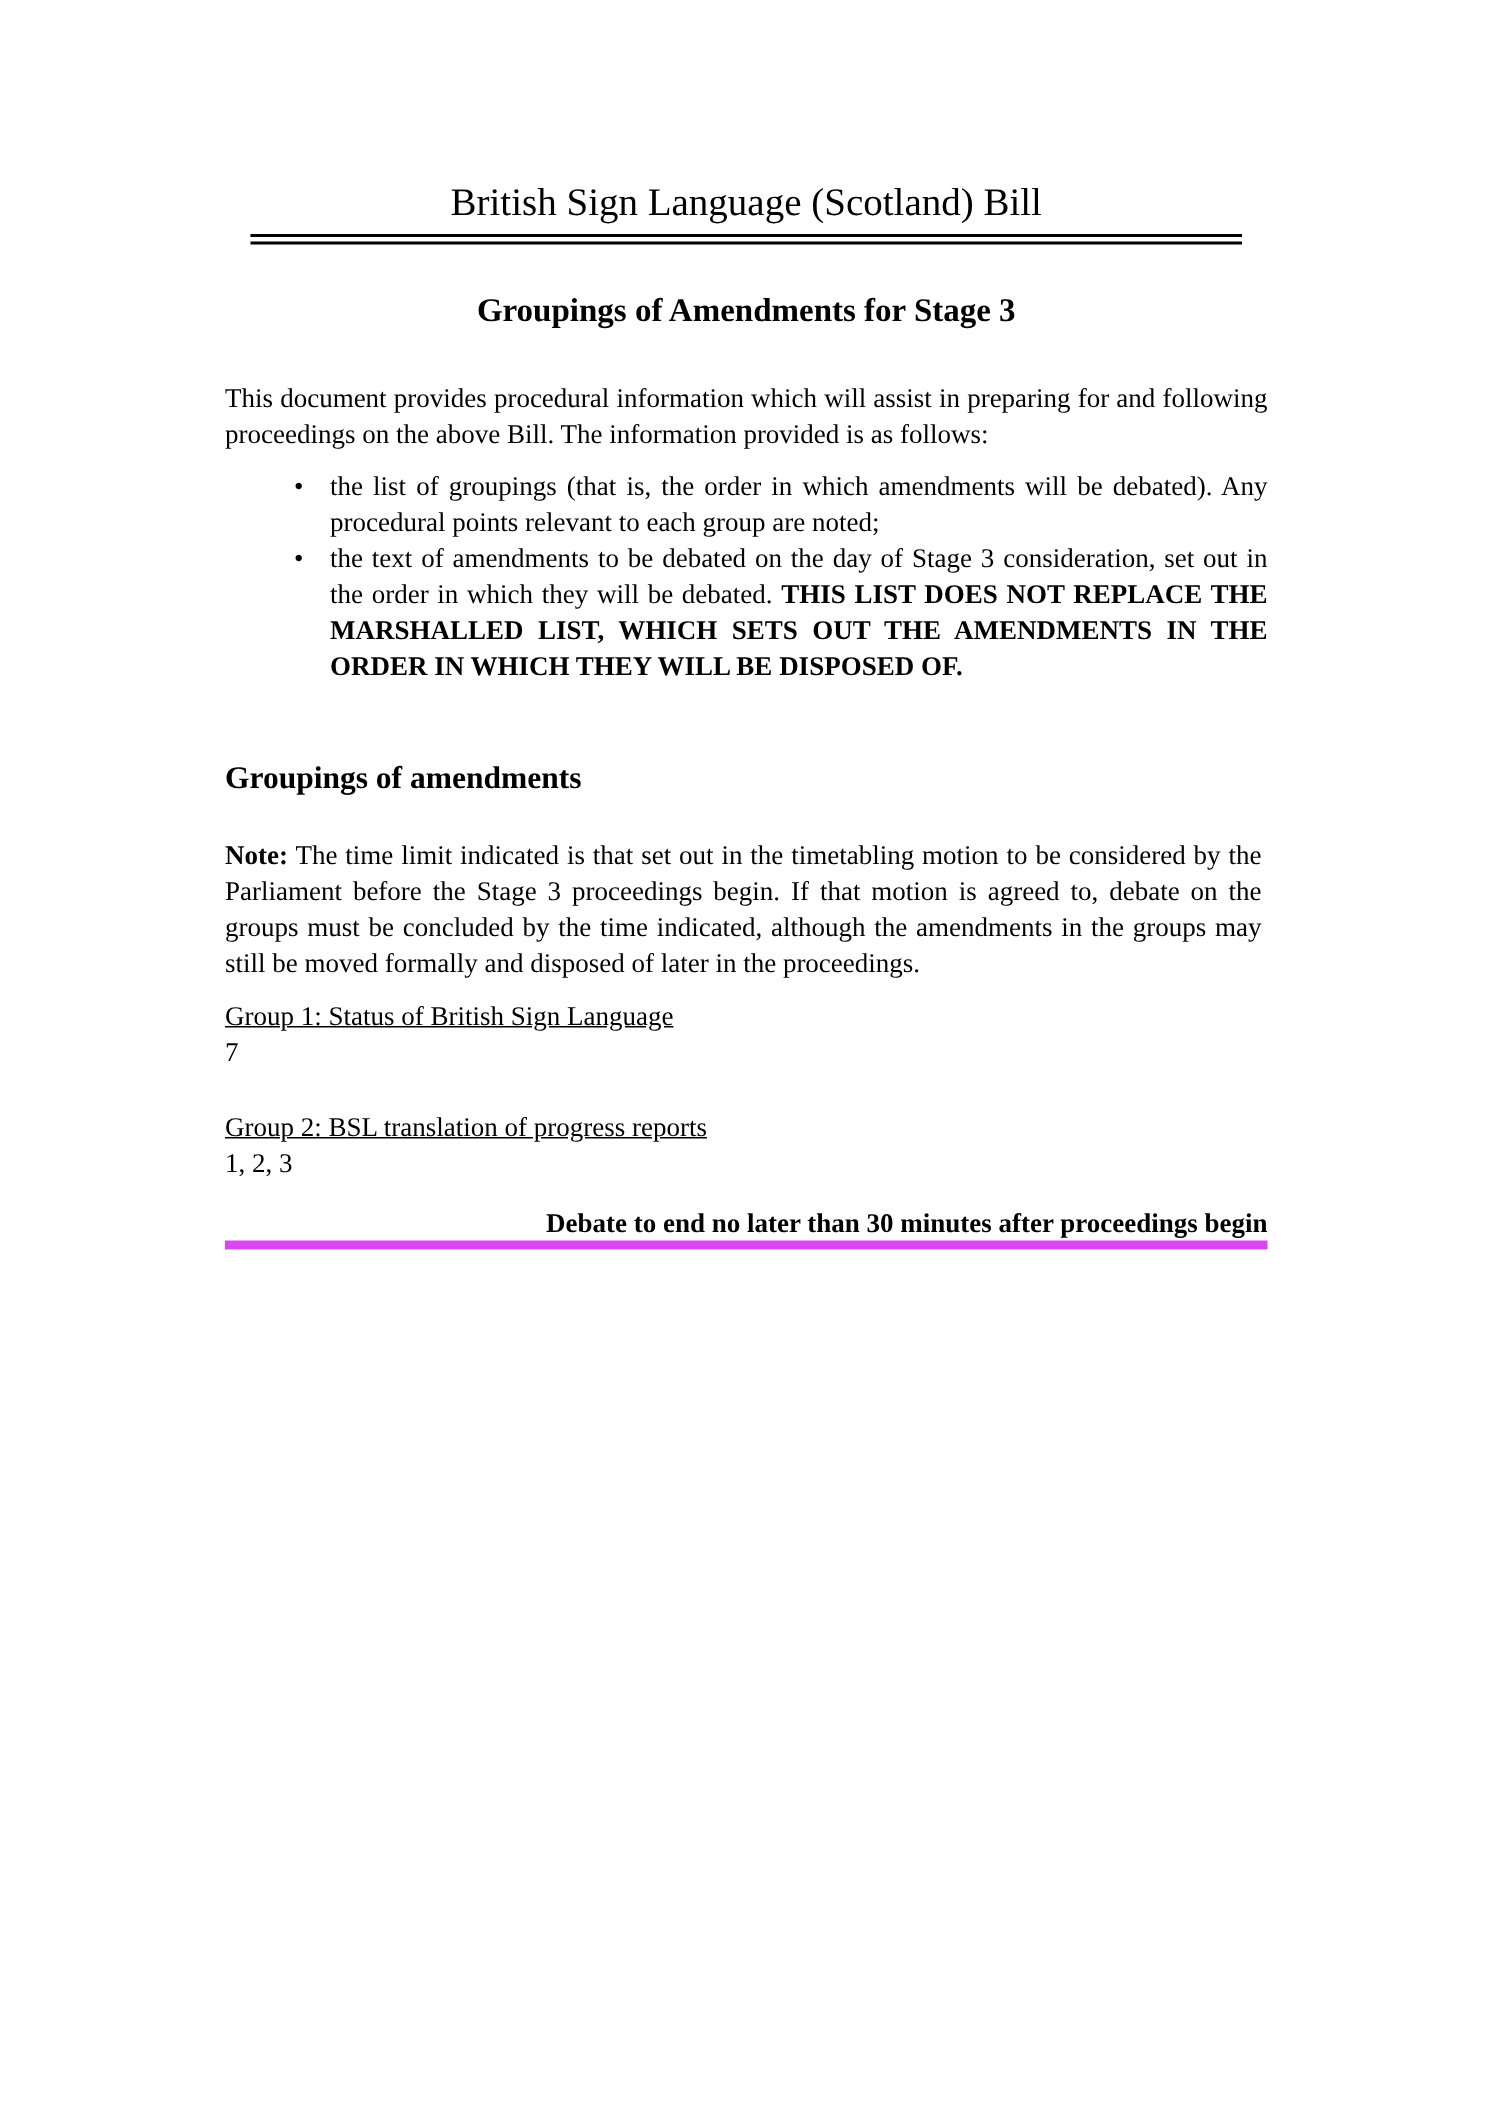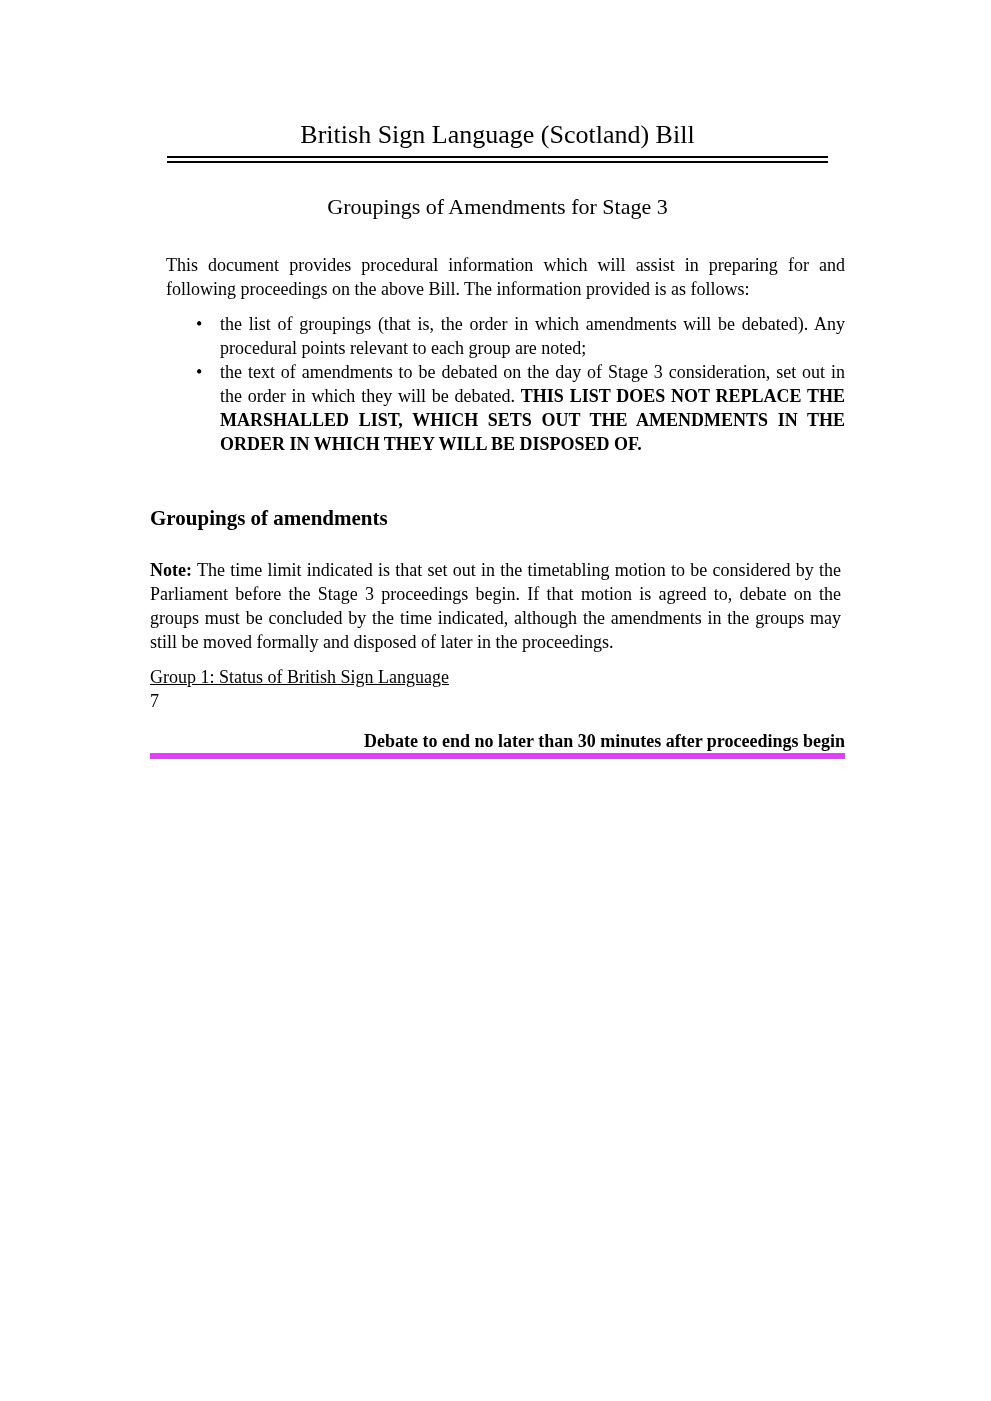--- a/index.html
+++ b/index.html
@@ -34,29 +34,29 @@
     height: 3px;
     margin: 7px auto 0 auto;
     border-top: 2px solid #000;
     border-bottom: 2px solid #000;
     box-sizing: content-box;
   }
   .doc-subtitle {
     margin: 31px 0 0 0;
     font-size: 22px;
     line-height: 26px;
-    font-weight: normal;
+    font-weight: bold;
     text-align: center;
   }
   .body-text {
     font-size: 18px;
     line-height: 24px;
   }
   .intro-paragraph {
-    margin: 33px 0 0 16px;
+    margin: 33px 0 0 0;
     text-align: justify;
   }
   .bullet-list {
     margin: 11px 0 0 0;
     padding: 0;
     list-style: none;
   }
   .bullet-list li {
     position: relative;
     padding-left: 70px;
@@ -136,19 +136,23 @@
 
     <h3 class="section-heading">Groupings of amendments</h3>
 
     <p class="note-paragraph body-text"><span class="bold">Note:</span><span> The time limit indicated is that set out in the timetabling motion to be considered by the Parliament before the Stage 3 proceedings begin.  If that motion is agreed to, debate on the groups must be concluded by the time indicated, although the amendments in the groups may still be moved formally and disposed of later in the proceedings.</span></p>
 
     <div class="group-block body-text">
       <h4 class="group-heading g1">Group 1: Status of British Sign Language</h4>
       <p class="group-amendments">7</p>
     </div>
 
+    <div class="group-block body-text">
+      <h4 class="group-heading g2">Group 2: BSL translation of progress reports</h4>
+      <p class="group-amendments">1, 2, 3</p>
+    </div>
 
 
     <p class="time-limit body-text">Debate to end no later than 30 minutes after proceedings begin</p>
 
   </div>
 
 </div>
 
 </body></html>

